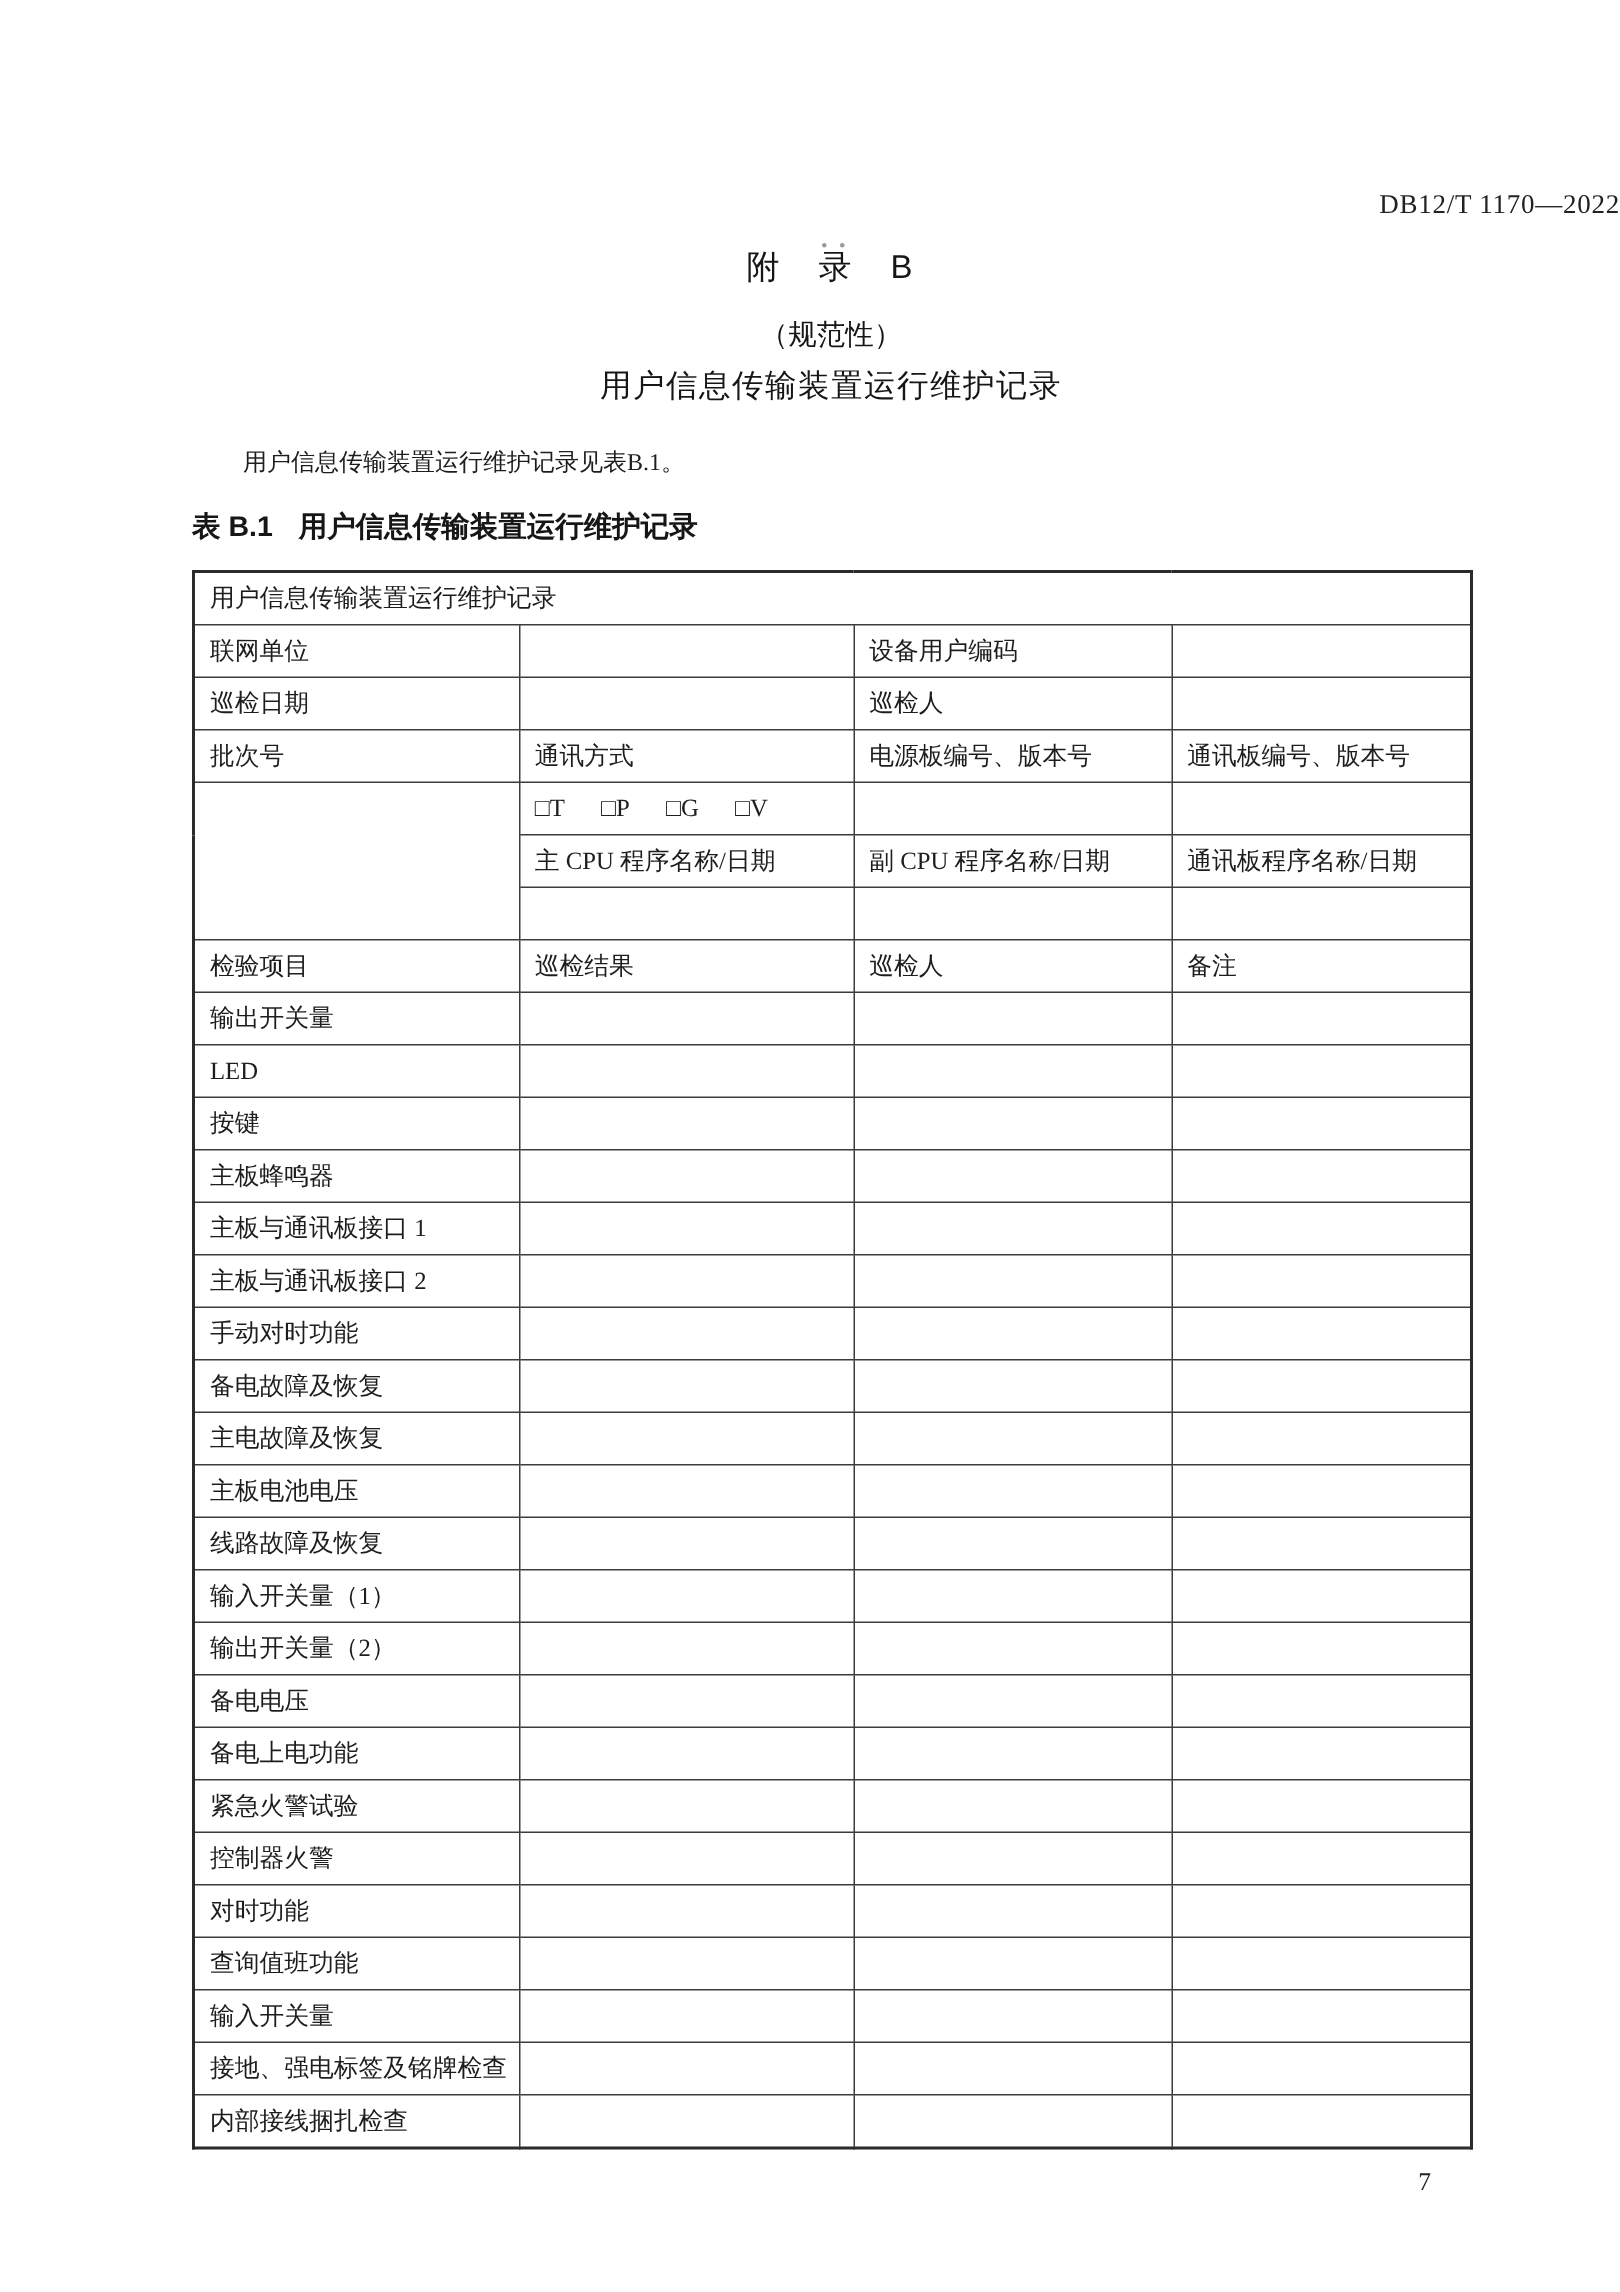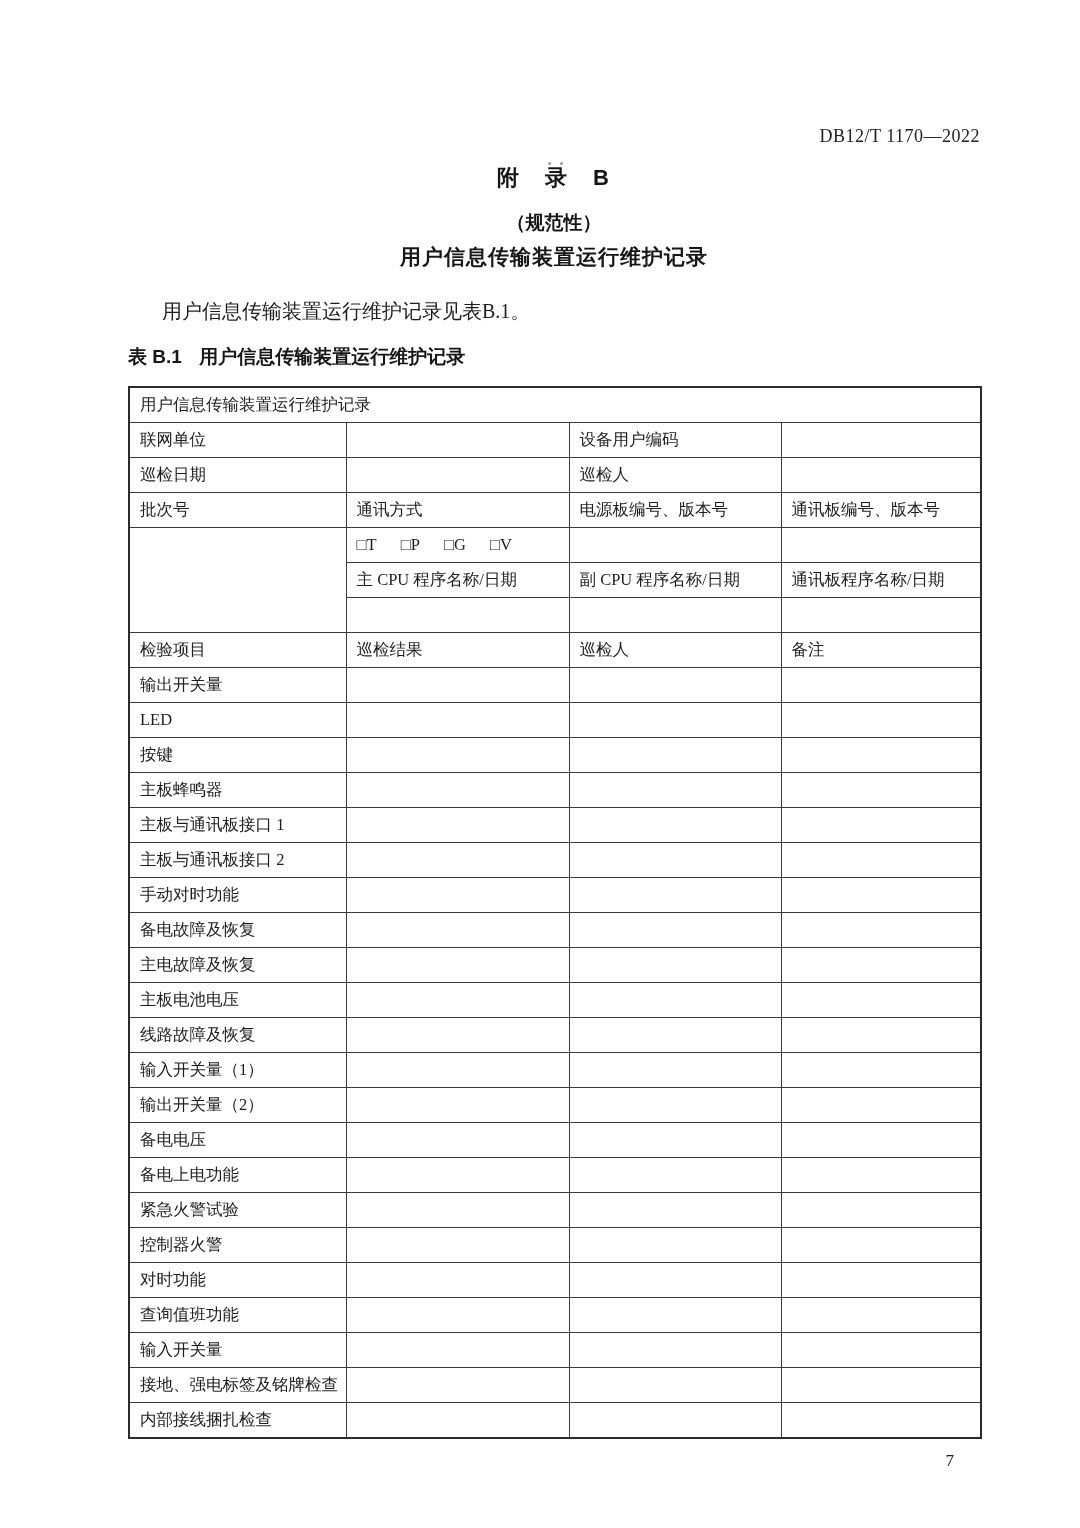--- a/index.html
+++ b/index.html
@@ -7,21 +7,20 @@
     position: relative;
     width: 1080px;
     height: 1528px;
     background: #ffffff;
     color: #1d1d1d;
     font-family: "Liberation Serif", "DejaVu Serif", serif;
     overflow: hidden;
   }
   .doc-number {
     padding-top: 126px;
-    padding-right: 100px;
     text-align: right;
     font-size: 18px;
     letter-spacing: 0.5px;
     color: #222;
   }
   .scan-dots {
     position: absolute;
     top: 162px;
     left: 548px;
     width: 26px;
@@ -33,31 +32,31 @@
     background: #9a9a9a;
     border-radius: 50%;
     margin-right: 9px;
     vertical-align: top;
   }
   .head-block {
     width: 852px;
     margin-left: 128px;
     text-align: center;
     font-family: "Liberation Sans", "DejaVu Sans", sans-serif;
-    font-weight: bold;
+    font-weight: normal;
     color: #161616;
   }
   .h-appendix  { margin-top: 16px; font-size: 22px; letter-spacing: 2px; }
   .h-normative { margin-top: 17px;  font-size: 19px; }
   .h-title     { margin-top: 7px;  font-size: 21px; letter-spacing: 1px; }
   .intro {
     width: 800px;
     margin: 27px 0 0 132px;
     text-indent: 30px;
-    font-size: 20px;
+    font-size: 16px;
     color: #1d1d1d;
   }
   .table-caption {
     width: 852px;
     margin: 19px 0 0 128px;
     text-align: left;
     font-family: "Liberation Sans", "DejaVu Sans", sans-serif;
     font-weight: bold;
     font-size: 19px;
     color: #161616;

